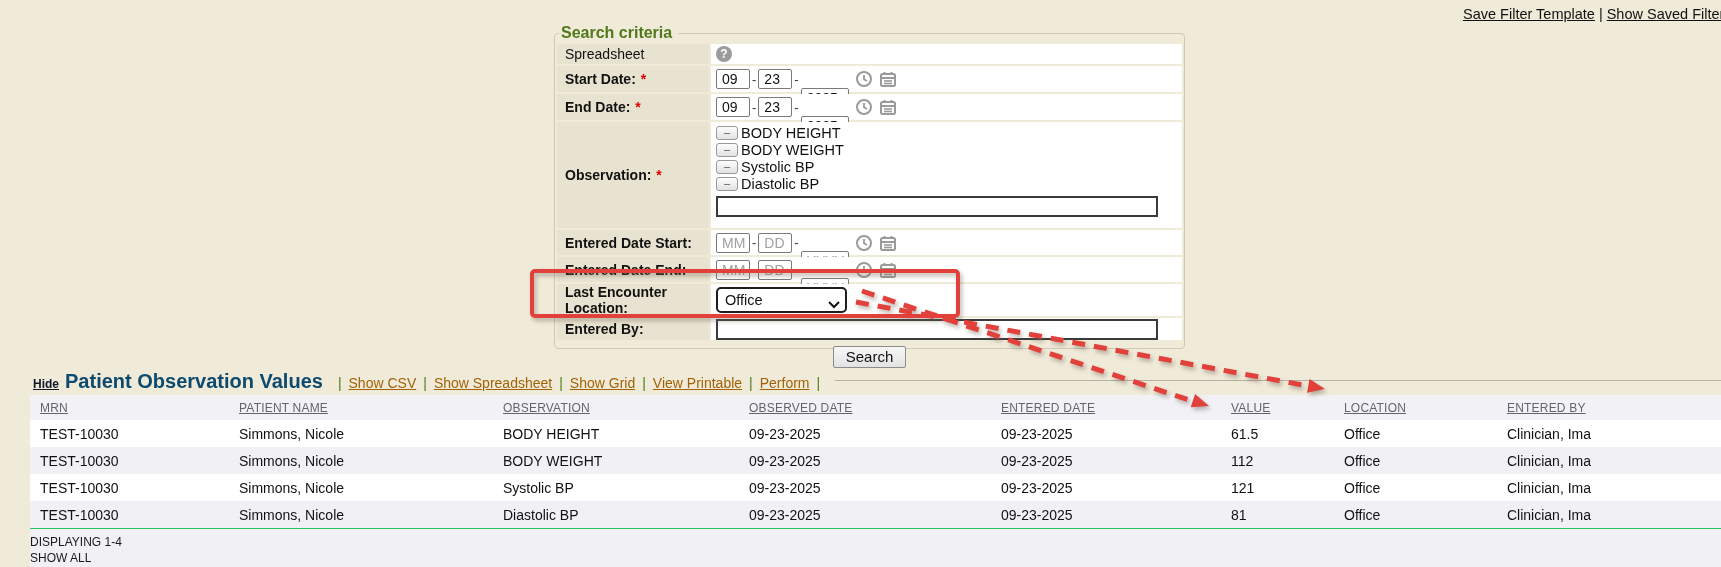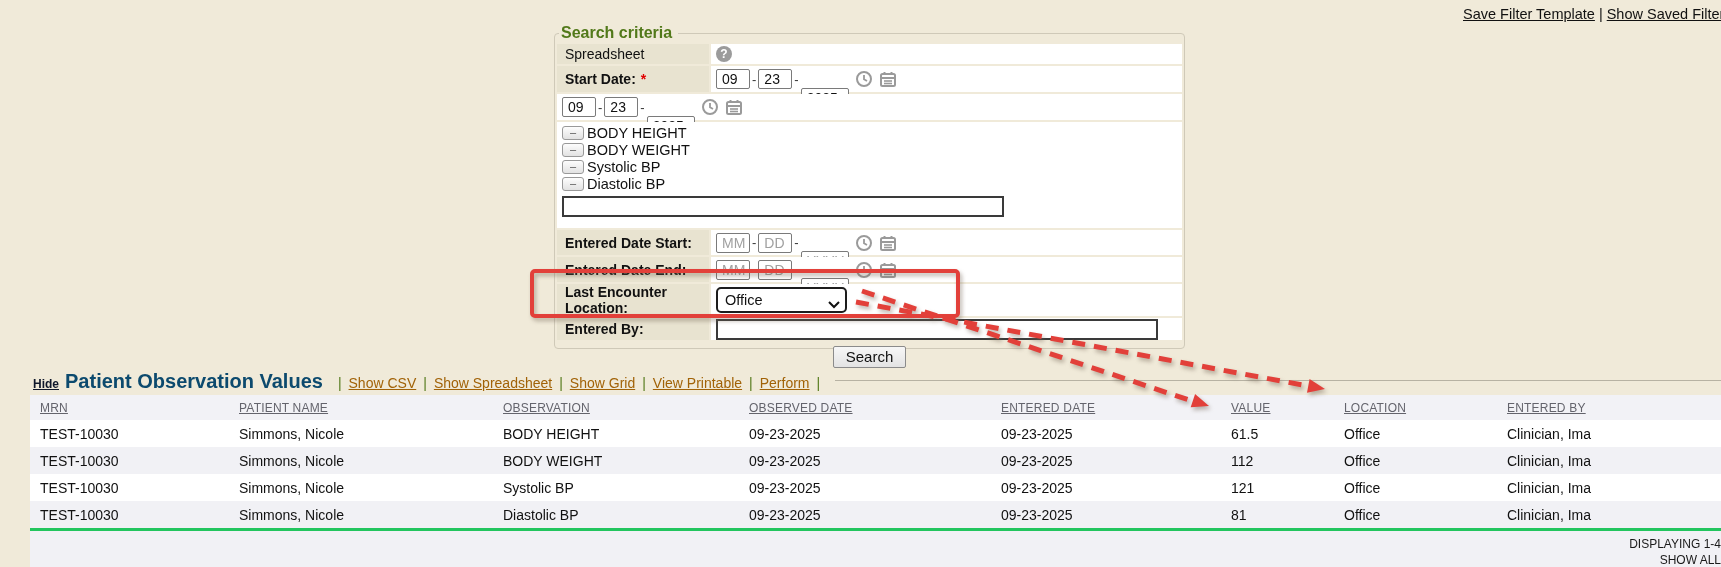--- a/index.html
+++ b/index.html
@@ -97,22 +97,22 @@
   }
   .thead { background: #f2f2f6; height: 25px; }
   .th {
     padding-left: 10px; font-size: 12px; color: #64646c; text-decoration: underline;
     letter-spacing: .2px; cursor: pointer;
   }
   .trow { height: 27px; background: #fff; font-size: 14px; }
   .trow.alt { background: #f1f1f5; }
   .td { padding-left: 10px; }
   .tfoot {
-    background: #f1f1f5; border-top: 3px solid #22c55e; height: 40px;
-    text-align: right; font-size: 12px; padding-top: 5px; line-height: 16px; color: #1a1a1a;
+    background: #f1f1f5; border-top: 1px solid #22c55e; height: 40px;
+    text-align: left; font-size: 12px; padding-top: 5px; line-height: 16px; color: #1a1a1a;
   }
   .tfoot .show-all { cursor: pointer; }
 
   
   .overlay { position: absolute; left: 0; top: 0; width: 1721px; height: 567px; z-index: 30; pointer-events: none;
     filter: drop-shadow(2px 3px 2px rgba(110,95,80,.45)); }
 </style>
 </head>
 <body>
 
@@ -155,20 +155,23 @@
               <line x1="5.5" y1="2" x2="5.5" y2="5" stroke="#9a9a9a" stroke-width="2"></line>
               <line x1="12.5" y1="2" x2="12.5" y2="5" stroke="#9a9a9a" stroke-width="2"></line>
               <line x1="5" y1="11" x2="13" y2="11" stroke="#9a9a9a" stroke-width="1.6"></line>
               <line x1="5" y1="13.5" x2="13" y2="13.5" stroke="#9a9a9a" stroke-width="1.6"></line>
             </svg>
         </span>
       </div>
     </div>
 
     <div class="frow">
+      <div class="lbl bold h26">
+        <div><span>End Date:</span><span class="req">*</span></div>
+      </div>
       <div class="ctl h26">
         <input class="date-box mm" value="09" style="">
         <span class="dash">-</span>
         <input class="date-box dd" value="23" style="">
         <span class="dash">-</span>
         <input class="date-box yy" value="2025" style="">
         <span class="icon-btn">
           <svg width="18" height="18" viewBox="0 0 18 18">
               <circle cx="9" cy="9" r="7" fill="none" stroke="#9a9a9a" stroke-width="2"></circle>
               <path d="M9 5v4.3l3 1.8" fill="none" stroke="#9a9a9a" stroke-width="1.8"></path>
@@ -181,20 +184,23 @@
               <line x1="5.5" y1="2" x2="5.5" y2="5" stroke="#9a9a9a" stroke-width="2"></line>
               <line x1="12.5" y1="2" x2="12.5" y2="5" stroke="#9a9a9a" stroke-width="2"></line>
               <line x1="5" y1="11" x2="13" y2="11" stroke="#9a9a9a" stroke-width="1.6"></line>
               <line x1="5" y1="13.5" x2="13" y2="13.5" stroke="#9a9a9a" stroke-width="1.6"></line>
             </svg>
         </span>
       </div>
     </div>
 
     <div class="frow">
+      <div class="lbl bold" style="height:106px;">
+        <div><span>Observation:</span><span class="req">*</span></div>
+      </div>
       <div class="ctl obs-ctl" style="height:106px;">
         <div class="obs-item">
           <span class="minus-btn">–</span>
           <span>BODY HEIGHT</span>
         </div>
         <div class="obs-item">
           <span class="minus-btn">–</span>
           <span>BODY WEIGHT</span>
         </div>
         <div class="obs-item">

